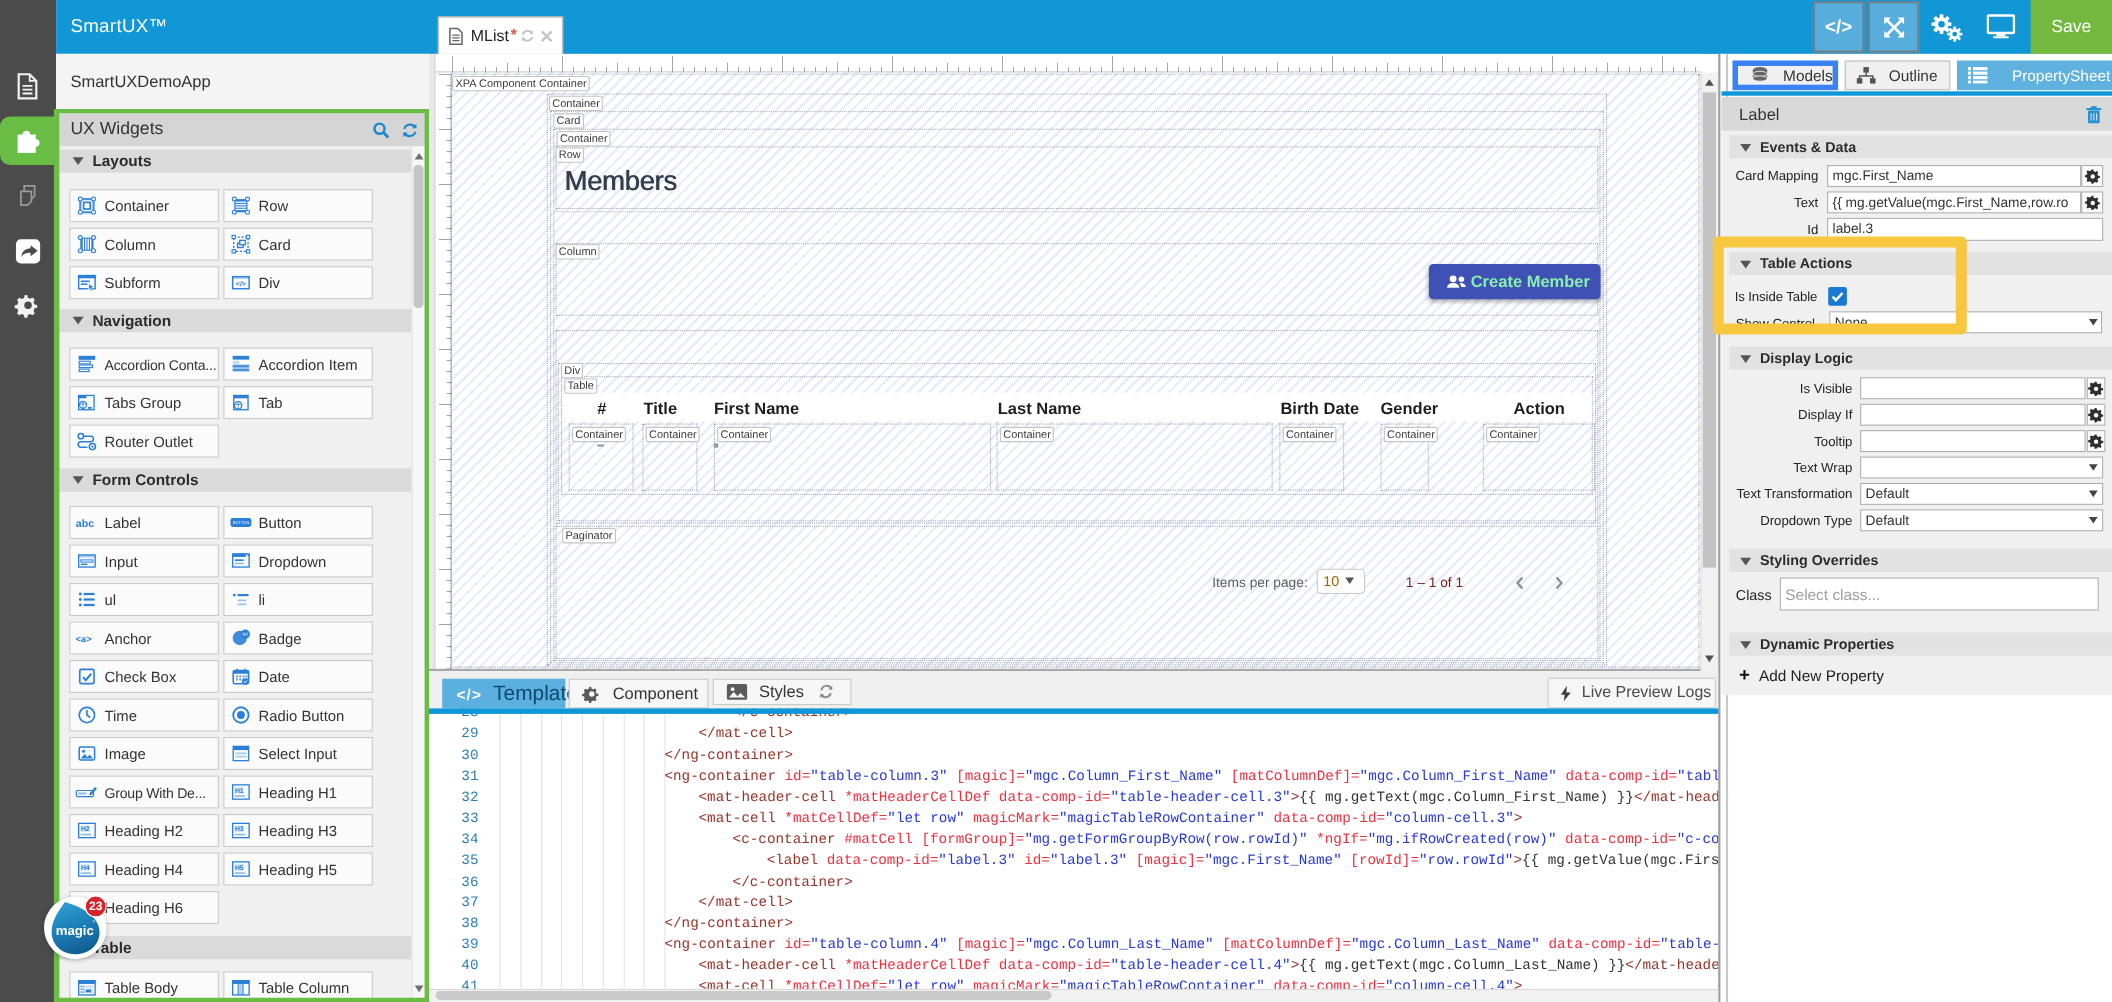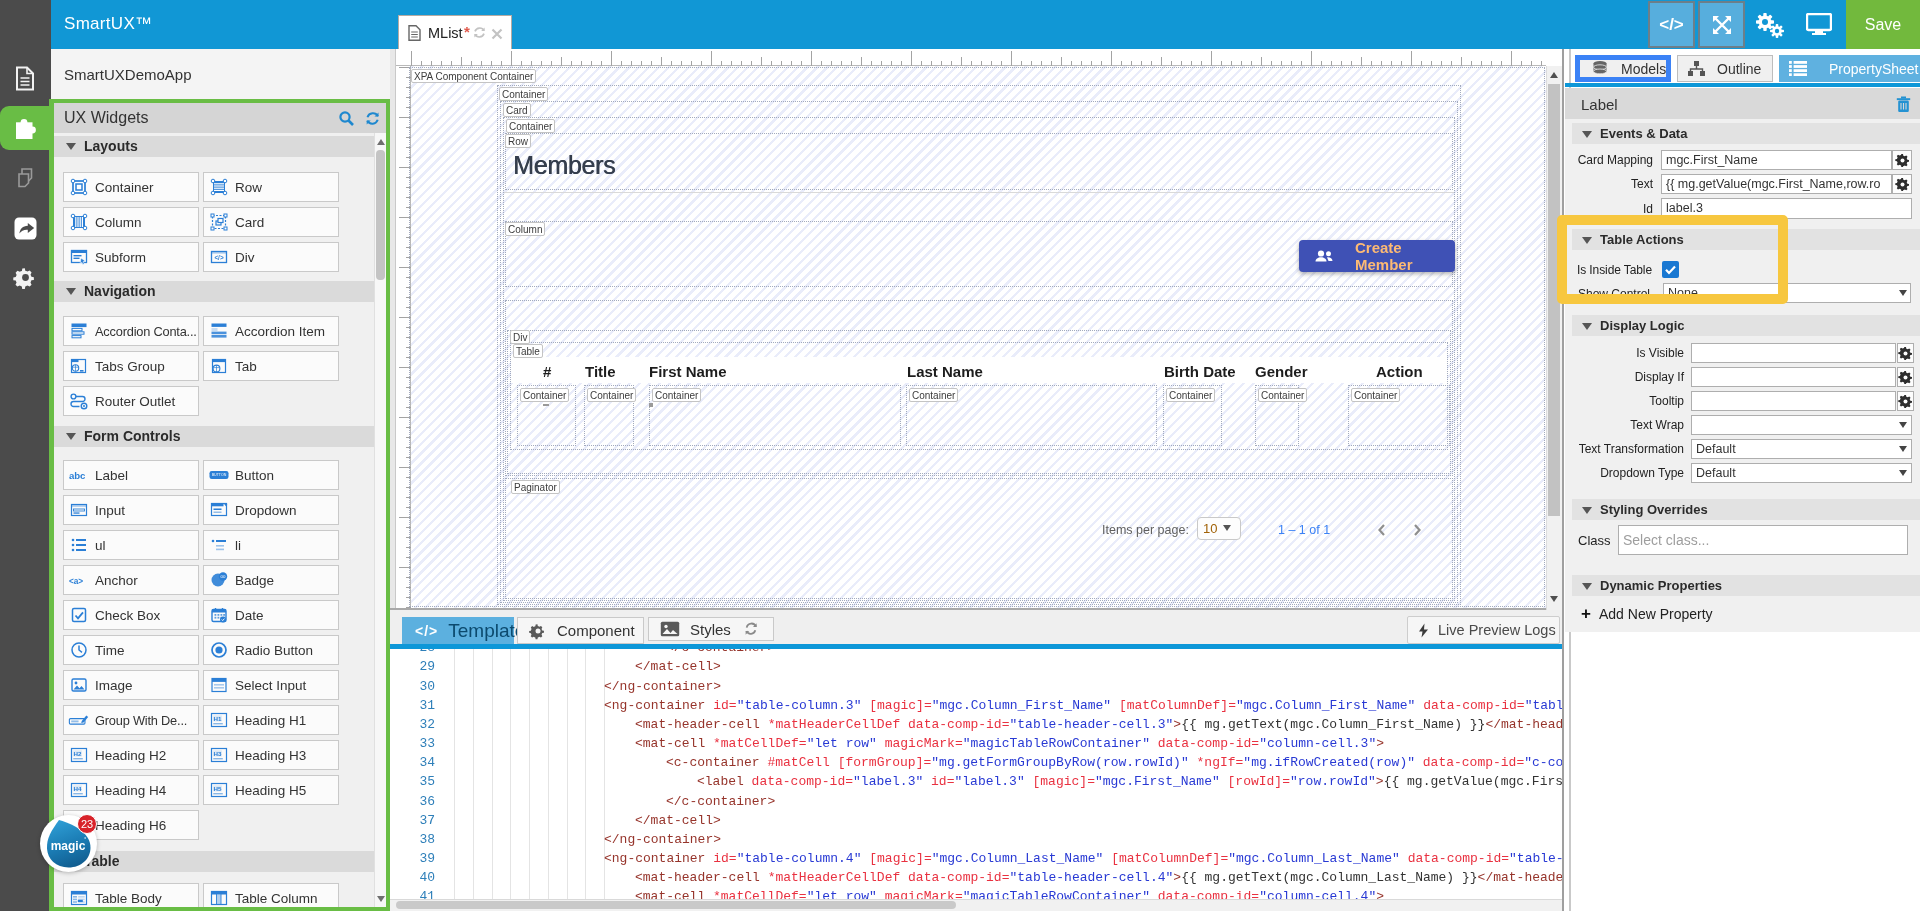--- a/index.html
+++ b/index.html
@@ -454,21 +454,21 @@
 <div class="tag" style="left:505px;top:222px">Column</div>
 <div class="ab" style="left:1299px;top:240px;width:156px;height:32px;background:#3f51b5;border-radius:4px;box-shadow:0 2px 4px rgba(0,0,0,0.3);display:flex;align-items:center;z-index:4">
     <span style="margin-left:14px;display:flex">
       <svg width="22" height="16" viewBox="0 0 22 16">
         <circle cx="8" cy="5.5" r="3.1" fill="#fff"></circle>
         <path d="M2.5 13.5c0-2.6 2.5-4.2 5.5-4.2s5.5 1.6 5.5 4.2z" fill="#fff"></path>
         <circle cx="15.5" cy="5.8" r="2.5" fill="#fff"></circle>
         <path d="M14 9.3c2.8-.4 5.5 1.1 5.5 3.6h-4" fill="#fff"></path>
       </svg>
     </span>
-    <span style="margin-left:20px;color:#fdba74;font-size:15px;font-weight:bold">Create Member</span>
+    <span style="margin-left:2px;color:#86efac;font-size:15px;font-weight:bold">Create Member</span>
   </div>
 <div class="dash" style="left:505px;top:300px;width:948px;height:176px"></div>
 <div class="dash" style="left:507px;top:330px;width:944px;height:144px"></div>
 <div class="tag" style="left:510px;top:330px">Div</div>
 <div class="dash" style="left:510px;top:342px;width:938px;height:108px"></div>
 <div class="tag" style="left:513px;top:344px">Table</div>
 <div class="ab" style="left:511px;top:357px;width:936px;height:26px;background:#fff"></div>
 <div class="hdr" style="left:543px;top:363px">#</div>
 <div class="hdr" style="left:585px;top:363px">Title</div>
 <div class="hdr" style="left:649px;top:363px">First Name</div>
@@ -491,21 +491,21 @@
 <div class="dash" style="left:1348px;top:385px;width:102px;height:61px"></div>
 <div class="tag" style="left:1351px;top:388px">Container</div>
 <div class="ab" style="left:649px;top:403px;width:4px;height:4px;background:#9a9a9a"></div>
 <div class="ab" style="left:543px;top:404px;width:6px;height:2px;background:#9a9a9a"></div>
 <div class="dash" style="left:505px;top:478px;width:948px;height:121px"></div>
 <div class="tag" style="left:511px;top:480px">Paginator</div>
 <div class="ab" style="left:1102px;top:523px;font-size:12.5px;color:#5f5f5f">Items per page:</div>
 <div class="ab" style="left:1197px;top:517px;width:44px;height:23px;border:1px solid #c9c9c9;border-radius:4px;background:#fdfdfd"></div>
 <div class="ab" style="left:1203px;top:521px;font-size:13px;color:#a16207">10</div>
 <div class="caret" style="left:1223px;top:525px;border-top-color:#555"></div>
-<div class="ab" style="left:1278px;top:523px;font-size:12.5px;color:#3b82f6">1 – 1 of 1</div>
+<div class="ab" style="left:1278px;top:523px;font-size:12.5px;color:#7f1d1d">1 – 1 of 1</div>
 <div class="ab" style="left:1374px;top:522px"><svg width="16" height="16" viewBox="0 0 16 16">
       <path d="M10 3L5.5 8l4.5 5" fill="none" stroke="#8f8f8f" stroke-width="2.2"></path>
     </svg></div>
 <div class="ab" style="left:1409px;top:522px"><svg width="16" height="16" viewBox="0 0 16 16">
       <path d="M6 3l4.5 5L6 13" fill="none" stroke="#8f8f8f" stroke-width="2.2"></path>
     </svg></div>
 <div class="ab" style="left:1546px;top:66px;width:16px;height:544px;background:#f1f1f1;border-left:1px solid #dcdcdc"></div>
 <div class="ab" style="left:1550px;top:72px;width:0;height:0;border-left:4px solid transparent;border-right:4px solid transparent;border-bottom:6px solid #505050"></div>
 <div class="ab" style="left:1550px;top:596px;width:0;height:0;border-left:4px solid transparent;border-right:4px solid transparent;border-top:6px solid #505050"></div>
 <div class="ab" style="left:1548px;top:84px;width:12px;height:432px;background:#c2c2c2"></div>
@@ -714,12 +714,12 @@
         <linearGradient id="mg" x1="0.2" y1="0" x2="0.55" y2="1">
           <stop offset="0" stop-color="#2f9fd6"></stop>
           <stop offset="0.55" stop-color="#1b7cb4"></stop>
           <stop offset="1" stop-color="#115e91"></stop>
         </linearGradient>
       </defs>
       <path d="M16 2C8.5 12.5 3.5 20 4 30.5 4.5 41 13 49.5 25.5 49.5 38 49.5 47.5 41 47.5 29.5 47.5 17 35 7.5 16 2z" fill="url(#mg)"></path>
       <text x="25" y="32" font-size="12" fill="#fff" text-anchor="middle" font-family="Liberation Sans" font-weight="bold">magic</text>
       <text x="41" y="23" font-size="6" fill="#fff" font-family="Liberation Sans">°</text>
     </svg></div>
-<div class="ab" style="left:77px;top:814px;width:20px;height:20px;border-radius:50%;background:#d8232a;border:1.5px solid #fff;z-index:11;display:flex;align-items:center;justify-content:center;color:#fff;font-size:11px;font-weight:normal">23</div>
+<div class="ab" style="left:77px;top:814px;width:20px;height:20px;border-radius:50%;background:#d8232a;border:1.5px solid #fff;z-index:11;display:flex;align-items:center;justify-content:center;color:#fff;font-size:11px;font-weight:bold">23</div>
 </body></html>

